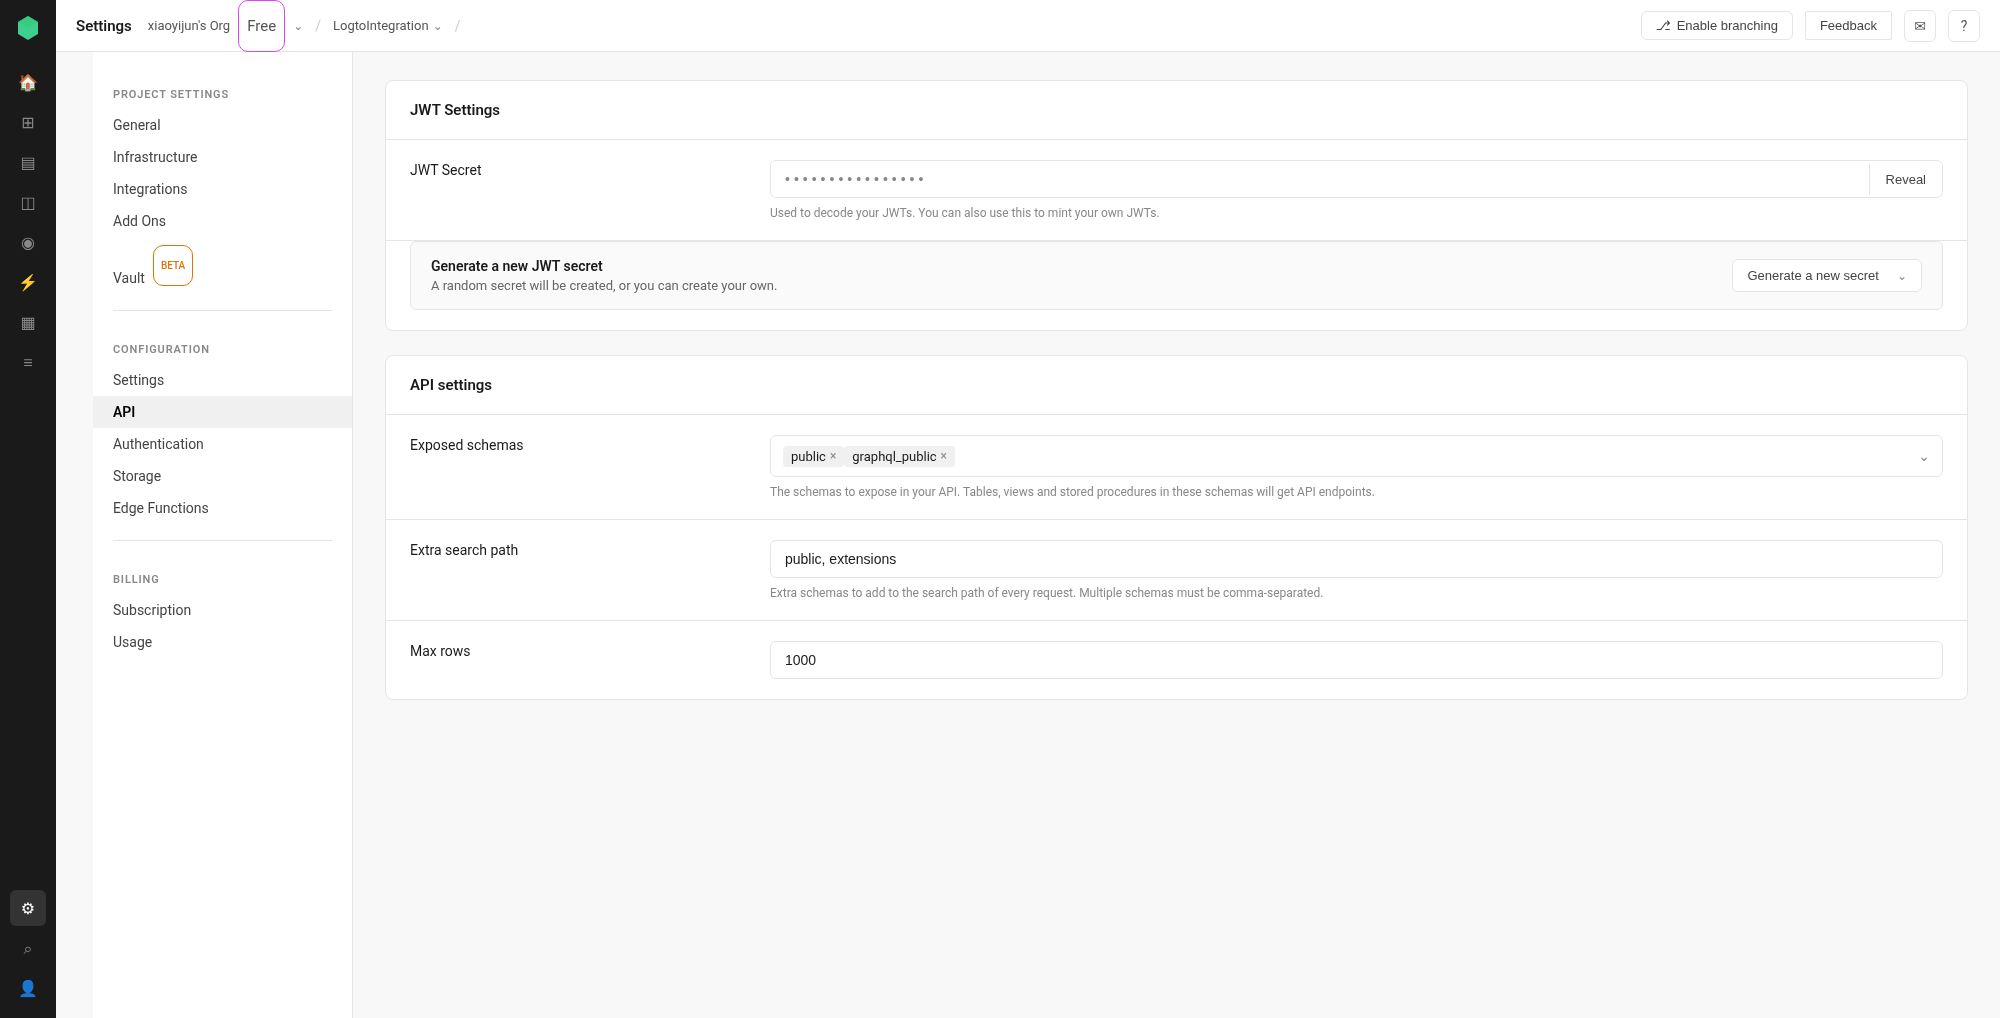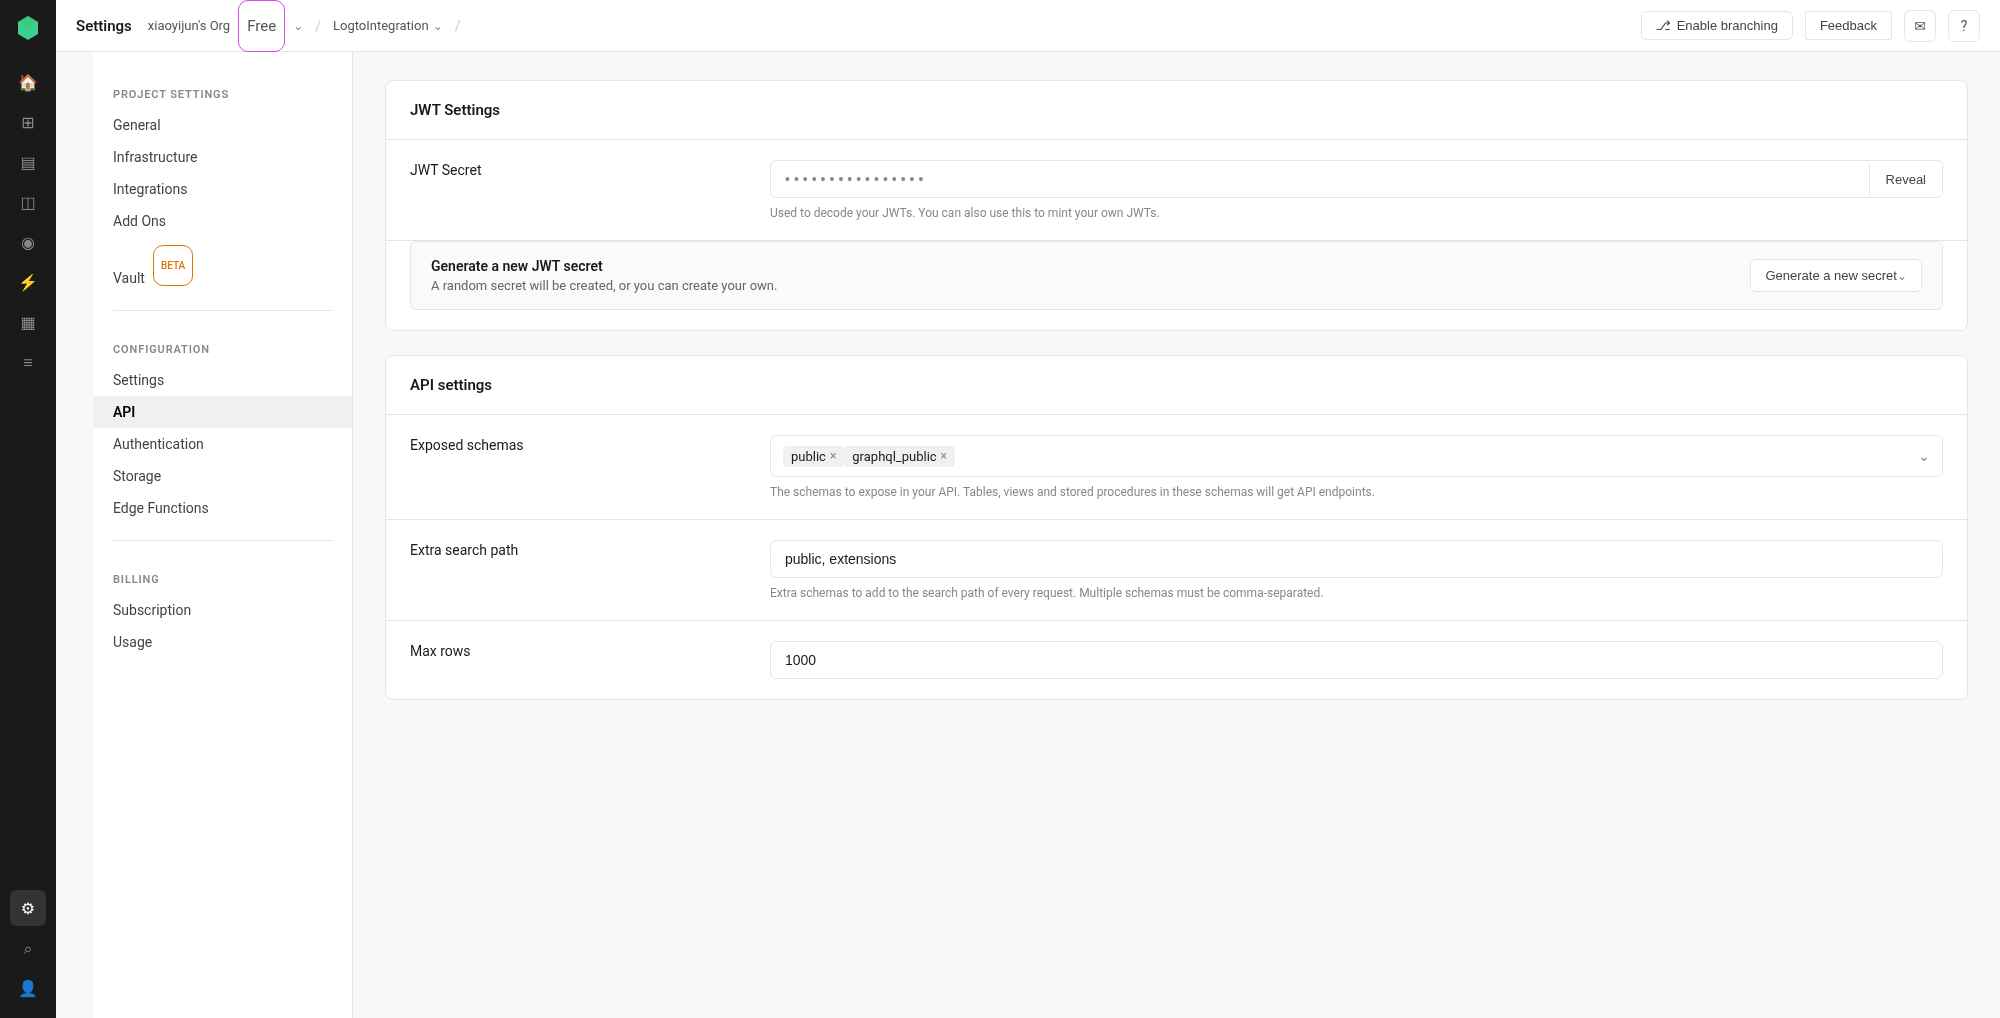--- a/index.html
+++ b/index.html
@@ -274,21 +274,21 @@
       padding: 8px 14px;
       border: 1px solid #e5e5e5;
       border-radius: 6px;
       background: #fff;
       font-size: 13px;
       cursor: pointer;
       color: #444;
       white-space: nowrap;
       display: flex;
       align-items: center;
-      gap: 0;
+      gap: 18px;
     }
 
     
     .tags-input {
       display: flex;
       align-items: center;
       flex-wrap: wrap;
       border: 1px solid #e5e5e5;
       border-radius: 6px;
       padding: 8px 12px;

